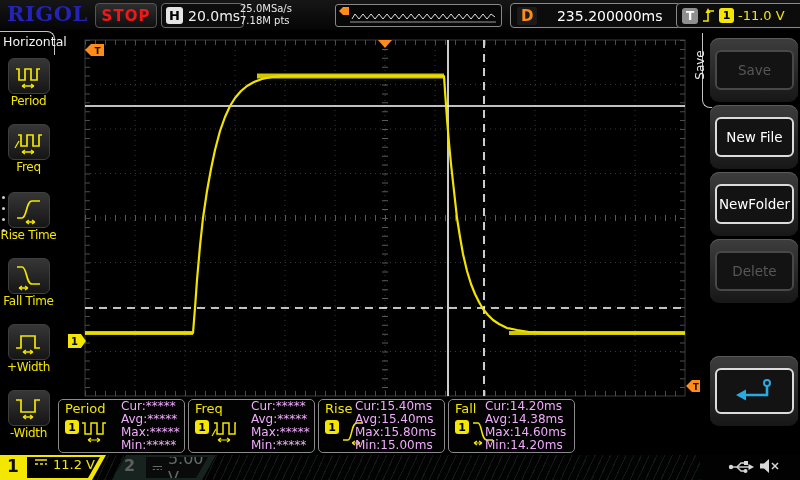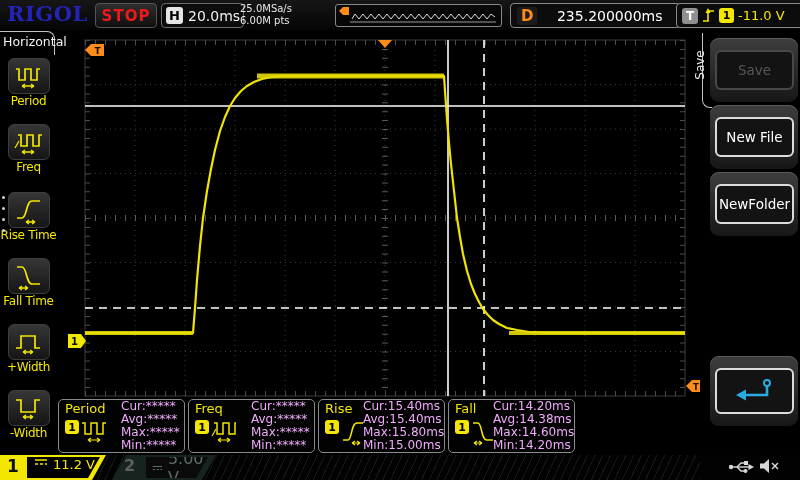--- a/index.html
+++ b/index.html
@@ -56,21 +56,21 @@
 
   
   .meas{position:absolute;top:399px;width:125px;height:52px;border:1px solid #8a8a8a;
         border-radius:5px;background:#020202}
   .meas .mtitle{position:absolute;left:6px;top:1px;font-size:13px;color:#f3e600}
   .meas .mbadge{position:absolute;left:6px;top:20px;width:14px;height:14px;border-radius:3px;
         background:#f3e600;color:#000;font-size:11px;font-weight:bold;
         display:flex;align-items:center;justify-content:center}
   .meas .micon{position:absolute;left:21px;top:16px}
   .meas .rows{position:absolute;top:0;font-size:12px;line-height:13px;color:#f0abfc;white-space:nowrap}
-  .rows.wide{left:62px}.rows.narrow{left:44px}
+  .rows.wide{left:62px}.rows.narrow{left:36px}
 
   
   #ch-bar{left:0;top:455px;width:800px;height:25px;background:#020202}
   #ch-hatch{left:0;top:455px;width:700px;height:25px;
             background:repeating-linear-gradient(115deg,rgba(70,110,95,.22) 0 1px,transparent 1px 7px)}
   #ch1-shape{left:0;top:455px;width:106px;height:25px;background:#f3e600;
              clip-path:polygon(0 0,106px 0,92px 25px,0 25px)}
   #ch1-inner{left:27px;top:457px;width:73px;height:21px;background:#000;
              clip-path:polygon(0 0,73px 0,61px 21px,0 21px);
              display:flex;align-items:flex-start;gap:5px;padding-left:7px;box-sizing:border-box}
@@ -95,21 +95,21 @@
 
   <div id="top-bar" class="abs"></div>
   <div id="logo" class="abs">RIGOL</div>
   <div id="stop-btn" class="abs">STOP</div>
   <div id="h-box" class="abs infobox">
     <span id="h-chip" class="chip">H</span>
     <span id="h-value">20.0ms</span>
   </div>
   <div id="acq" class="abs">
     <div>25.0MSa/s</div>
-    <div>6.00M pts</div>
+    <div>7.18M pts</div>
   </div>
   <div id="preview" class="abs">
     <svg width="163" height="19" viewBox="0 0 163 19">
       <polygon points="13,2 13,10 7,10 3,6 7,2" fill="#ff8c1a"></polygon>
       <polyline fill="none" stroke="#ddd" stroke-width="1" points="16,14 19,9 23,14 27,9 31,14 35,9 39,14 43,9 47,14 51,9 55,14 59,9 63,14 67,9 71,14 75,9 79,14 83,9 87,14 91,9 95,14 99,9 103,14 107,9 111,14 115,9 119,14 123,9 127,14 131,9 135,14 139,9 143,14 147,9 151,14 155,9 159,12"></polyline>
       <line x1="14" y1="17" x2="160" y2="17" stroke="#9a9a9a" stroke-width="1"></line>
     </svg>
   </div>
   <div id="d-box" class="abs infobox">
     <span id="d-label">D</span>
@@ -281,20 +281,23 @@
 
   <div class="menu-btn disabled" style="top:38px">
     <div class="inner">Save</div>
   </div>
   <div class="menu-btn enabled" style="top:105px">
     <div class="inner">New File</div>
   </div>
   <div class="menu-btn enabled" style="top:172px">
     <div class="inner">NewFolder</div>
   </div>
+  <div class="menu-btn disabled" style="top:239px">
+    <div class="inner">Delete</div>
+  </div>
   <div class="menu-btn enabled" style="top:356px;height:70px">
     <div class="inner">
       <svg width="44" height="30" viewBox="0 0 44 30">
         <path d="M34,9 V19 H12" fill="none" stroke="#29abe2" stroke-width="2.6"></path>
         <polygon points="13,13.5 13,24.5 3,19" fill="#29abe2"></polygon>
         <circle cx="34" cy="7" r="3" fill="none" stroke="#29abe2" stroke-width="2"></circle>
       </svg>
     </div>
   </div>
 

